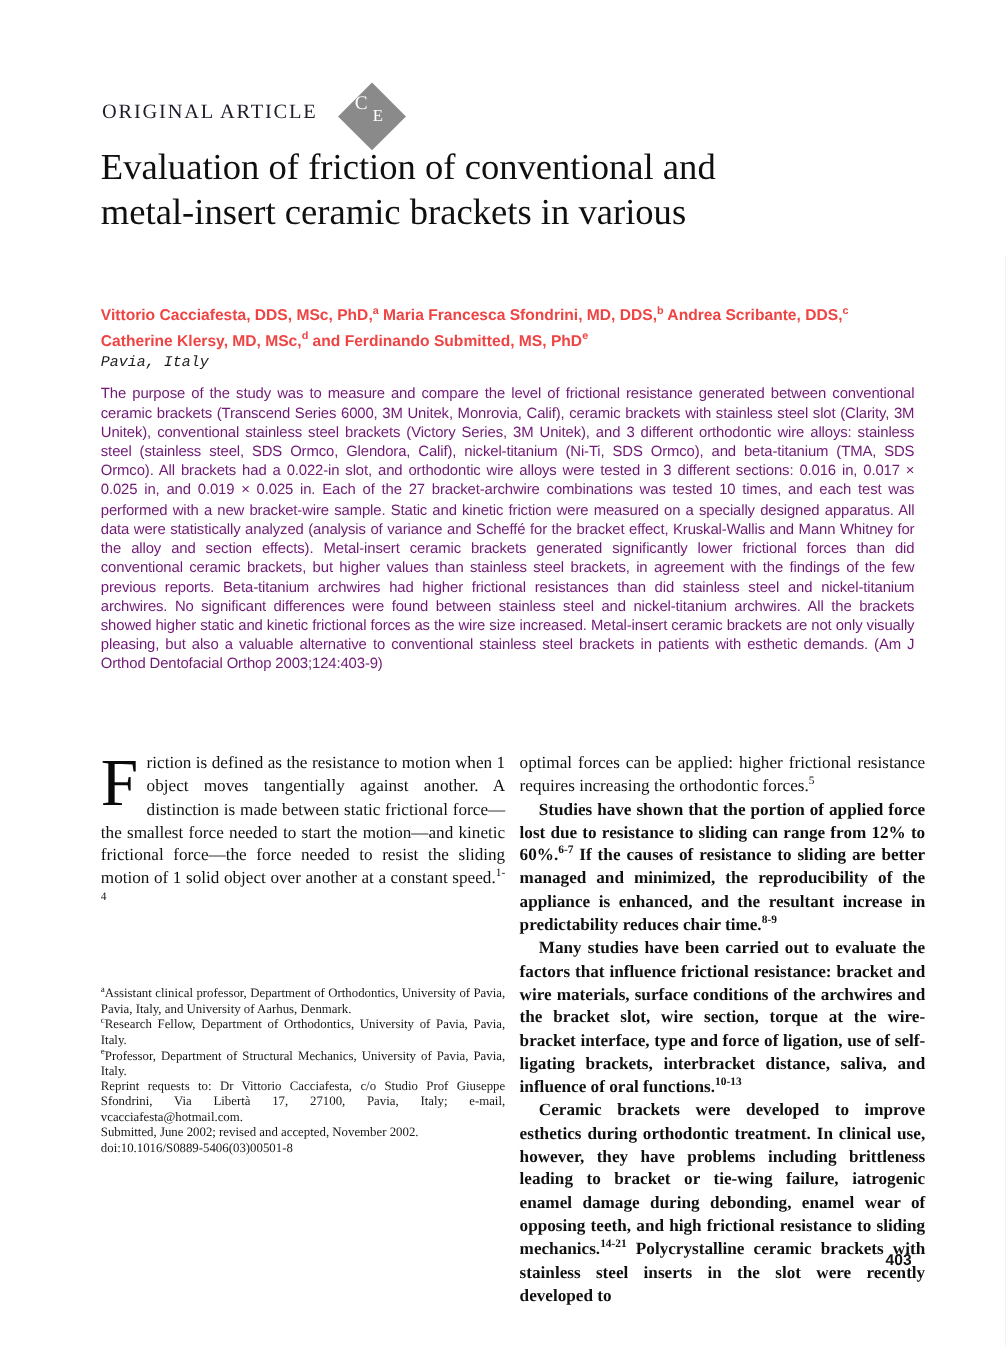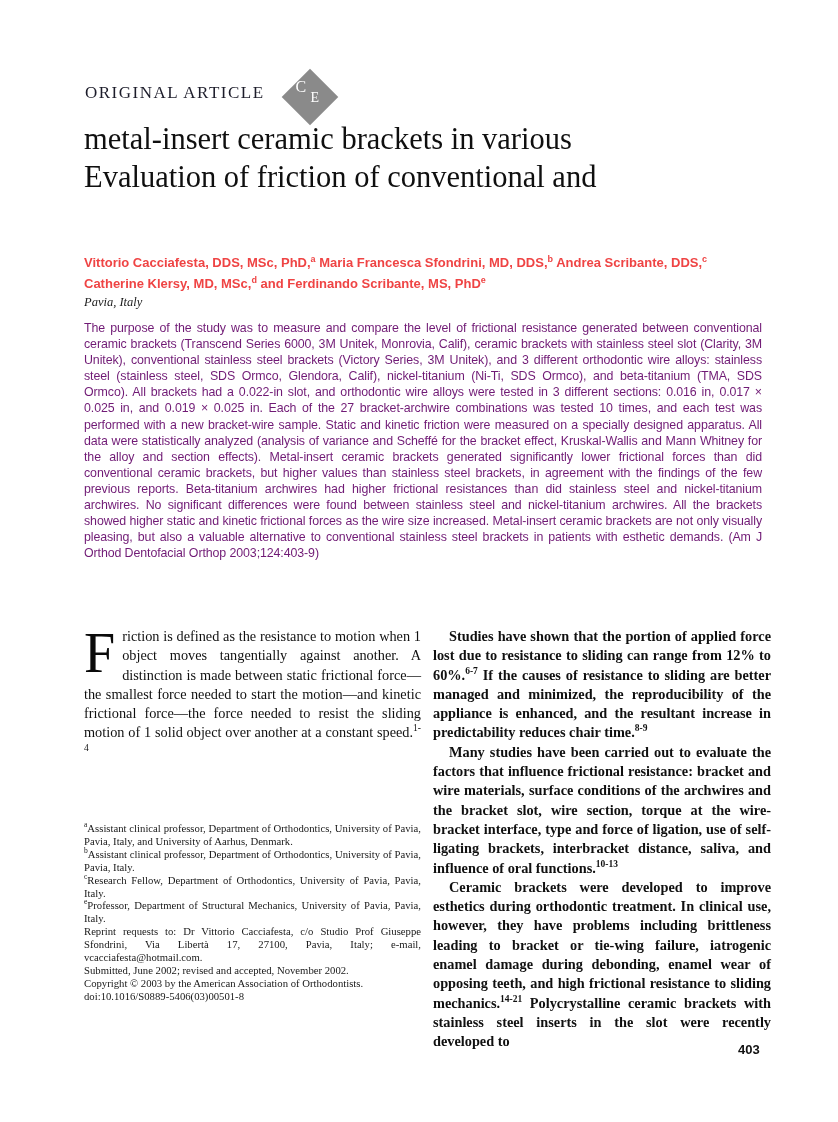--- a/index.html
+++ b/index.html
@@ -71,21 +71,21 @@
     font-family: "Liberation Sans", sans-serif;
     font-weight: bold;
     font-size: 13px;
     line-height: 21px;
     color: #ef4444;
   }
   .authors sup { font-size: 9px; line-height: 0; }
   .affiliation {
     position: absolute;
     left: 84px; top: 295px;
-    font-family: Liberation Serif, serif;
+    font-family: Liberation Mono, monospace;
     font-style: italic;
     font-size: 12.5px;
     color: #1a1a1a;
     text-align: right;
   }
   
   .abstract {
     position: absolute;
     left: 84px; top: 320px;
     width: 678px;
@@ -149,48 +149,47 @@
   <div class="header-row">
     <span class="header-label">ORIGINAL ARTICLE</span>
     <span class="logo-wrap">
       <span class="logo-diamond" style="background: rgb(138, 138, 138);"></span>
       <span class="logo-letter-c">C</span>
       <span class="logo-letter-e">E</span>
     </span>
   </div>
 
   <div class="title">
+    <div>Evaluation of friction of conventional and</div>
     <div>metal-insert ceramic brackets in various</div>
-    <div>Evaluation of friction of conventional and</div>
   </div>
 
   <div class="authors">
     <div><span>Vittorio Cacciafesta, DDS, MSc, PhD,</span><sup>a</sup><span> Maria Francesca Sfondrini, MD, DDS,</span><sup>b</sup><span> Andrea Scribante, DDS,</span><sup>c</sup></div>
-    <div><span>Catherine Klersy, MD, MSc,</span><sup>d</sup><span> and Ferdinando Scribante, MS, PhD</span><sup>e</sup></div>
+    <div><span>Catherine Klersy, MD, MSc,</span><sup>d</sup><span> and Ferdinando Submitted, MS, PhD</span><sup>e</sup></div>
   </div>
   <div class="affiliation">Pavia, Italy</div>
 
   <div class="abstract">The purpose of the study was to measure and compare the level of frictional resistance generated between conventional ceramic brackets (Transcend Series 6000, 3M Unitek, Monrovia, Calif), ceramic brackets with stainless steel slot (Clarity, 3M Unitek), conventional stainless steel brackets (Victory Series, 3M Unitek), and 3 different orthodontic wire alloys: stainless steel (stainless steel, SDS Ormco, Glendora, Calif), nickel-titanium (Ni-Ti, SDS Ormco), and beta-titanium (TMA, SDS Ormco). All brackets had a 0.022-in slot, and orthodontic wire alloys were tested in 3 different sections: 0.016 in, 0.017 × 0.025 in, and 0.019 × 0.025 in. Each of the 27 bracket-archwire combinations was tested 10 times, and each test was performed with a new bracket-wire sample. Static and kinetic friction were measured on a specially designed apparatus. All data were statistically analyzed (analysis of variance and Scheffé for the bracket effect, Kruskal-Wallis and Mann Whitney for the alloy and section effects). Metal-insert ceramic brackets generated significantly lower frictional forces than did conventional ceramic brackets, but higher values than stainless steel brackets, in agreement with the findings of the few previous reports. Beta-titanium archwires had higher frictional resistances than did stainless steel and nickel-titanium archwires. No significant differences were found between stainless steel and nickel-titanium archwires. All the brackets showed higher static and kinetic frictional forces as the wire size increased. Metal-insert ceramic brackets are not only visually pleasing, but also a valuable alternative to conventional stainless steel brackets in patients with esthetic demands. (Am J Orthod Dentofacial Orthop 2003;124:403-9)</div>
 
   <div class="col col-left">
     <p><span class="dropcap">F</span><span><span>riction is defined as the resistance to motion when 1 object moves tangentially against another. A distinction is made between static frictional force—the smallest force needed to start the motion—and kinetic frictional force—the force needed to resist the sliding motion of 1 solid object over another at a constant speed.</span><sup>1-4</sup></span></p>
   </div>
 
   <div class="col col-right">
+    <p><span>optimal forces can be applied: higher frictional resistance requires increasing the orthodontic forces.</span><sup>5</sup></p>
     <p class="indent"><span>Studies have shown that the portion of applied force lost due to resistance to sliding can range from 12% to 60%.</span><sup>6-7</sup><span> If the causes of resistance to sliding are better managed and minimized, the reproducibility of the appliance is enhanced, and the resultant increase in predictability reduces chair time.</span><sup>8-9</sup></p>
     <p class="indent"><span>Many studies have been carried out to evaluate the factors that influence frictional resistance: bracket and wire materials, surface conditions of the archwires and the bracket slot, wire section, torque at the wire-bracket interface, type and force of ligation, use of self-ligating brackets, interbracket distance, saliva, and influence of oral functions.</span><sup>10-13</sup></p>
     <p class="indent"><span>Ceramic brackets were developed to improve esthetics during orthodontic treatment. In clinical use, however, they have problems including brittleness leading to bracket or tie-wing failure, iatrogenic enamel damage during debonding, enamel wear of opposing teeth, and high frictional resistance to sliding mechanics.</span><sup>14-21</sup><span> Polycrystalline ceramic brackets with stainless steel inserts in the slot were recently developed to</span></p>
   </div>
 
   <div class="footnotes">
     <p><sup>a</sup><span>Assistant clinical professor, Department of Orthodontics, University of Pavia, Pavia, Italy, and University of Aarhus, Denmark.</span></p>
-    <p><sup>b</sup><span>Assistant clinical professor, Department of Orthodontics, University of Pavia, Pavia, Italy.</span></p>
     <p><sup>c</sup><span>Research Fellow, Department of Orthodontics, University of Pavia, Pavia, Italy.</span></p>
     <p><sup>e</sup><span>Professor, Department of Structural Mechanics, University of Pavia, Pavia, Italy.</span></p>
     <p><span>Reprint requests to: Dr Vittorio Cacciafesta, c/o Studio Prof Giuseppe Sfondrini, Via Libertà 17, 27100, Pavia, Italy; e-mail, vcacciafesta@hotmail.com.</span></p>
     <p><span>Submitted, June 2002; revised and accepted, November 2002.</span></p>
-    <p><span>Copyright © 2003 by the American Association of Orthodontists.</span></p>
     <p><span>doi:10.1016/S0889-5406(03)00501-8</span></p>
   </div>
 
   <div class="page-number">403</div>
 
 </div>
 
 </body></html>

